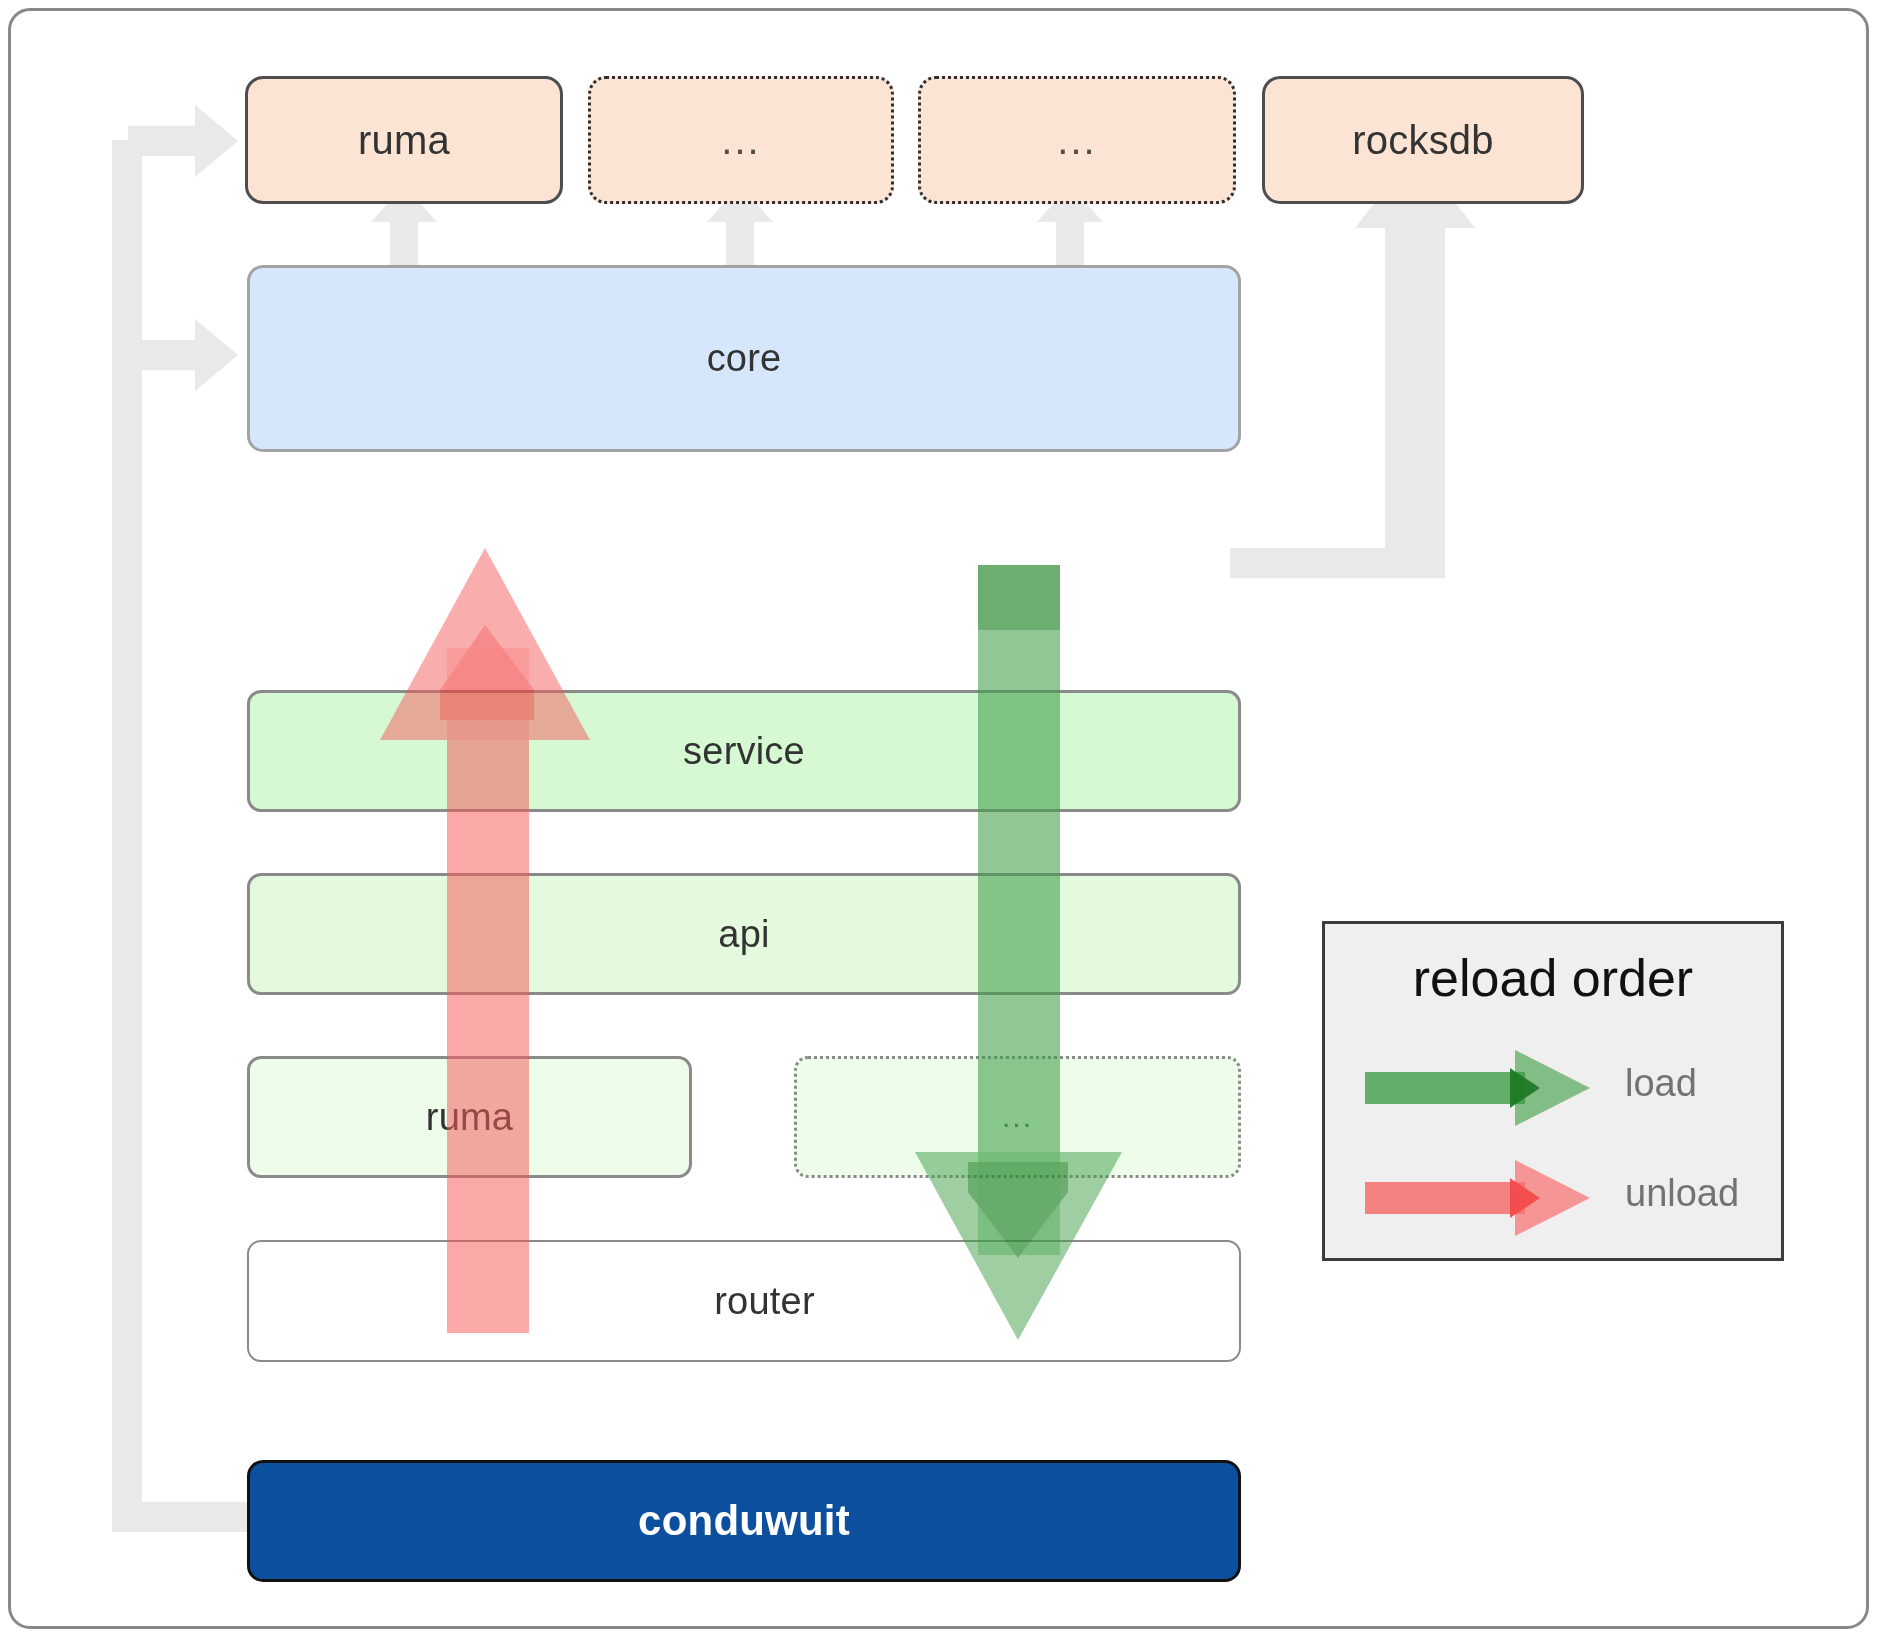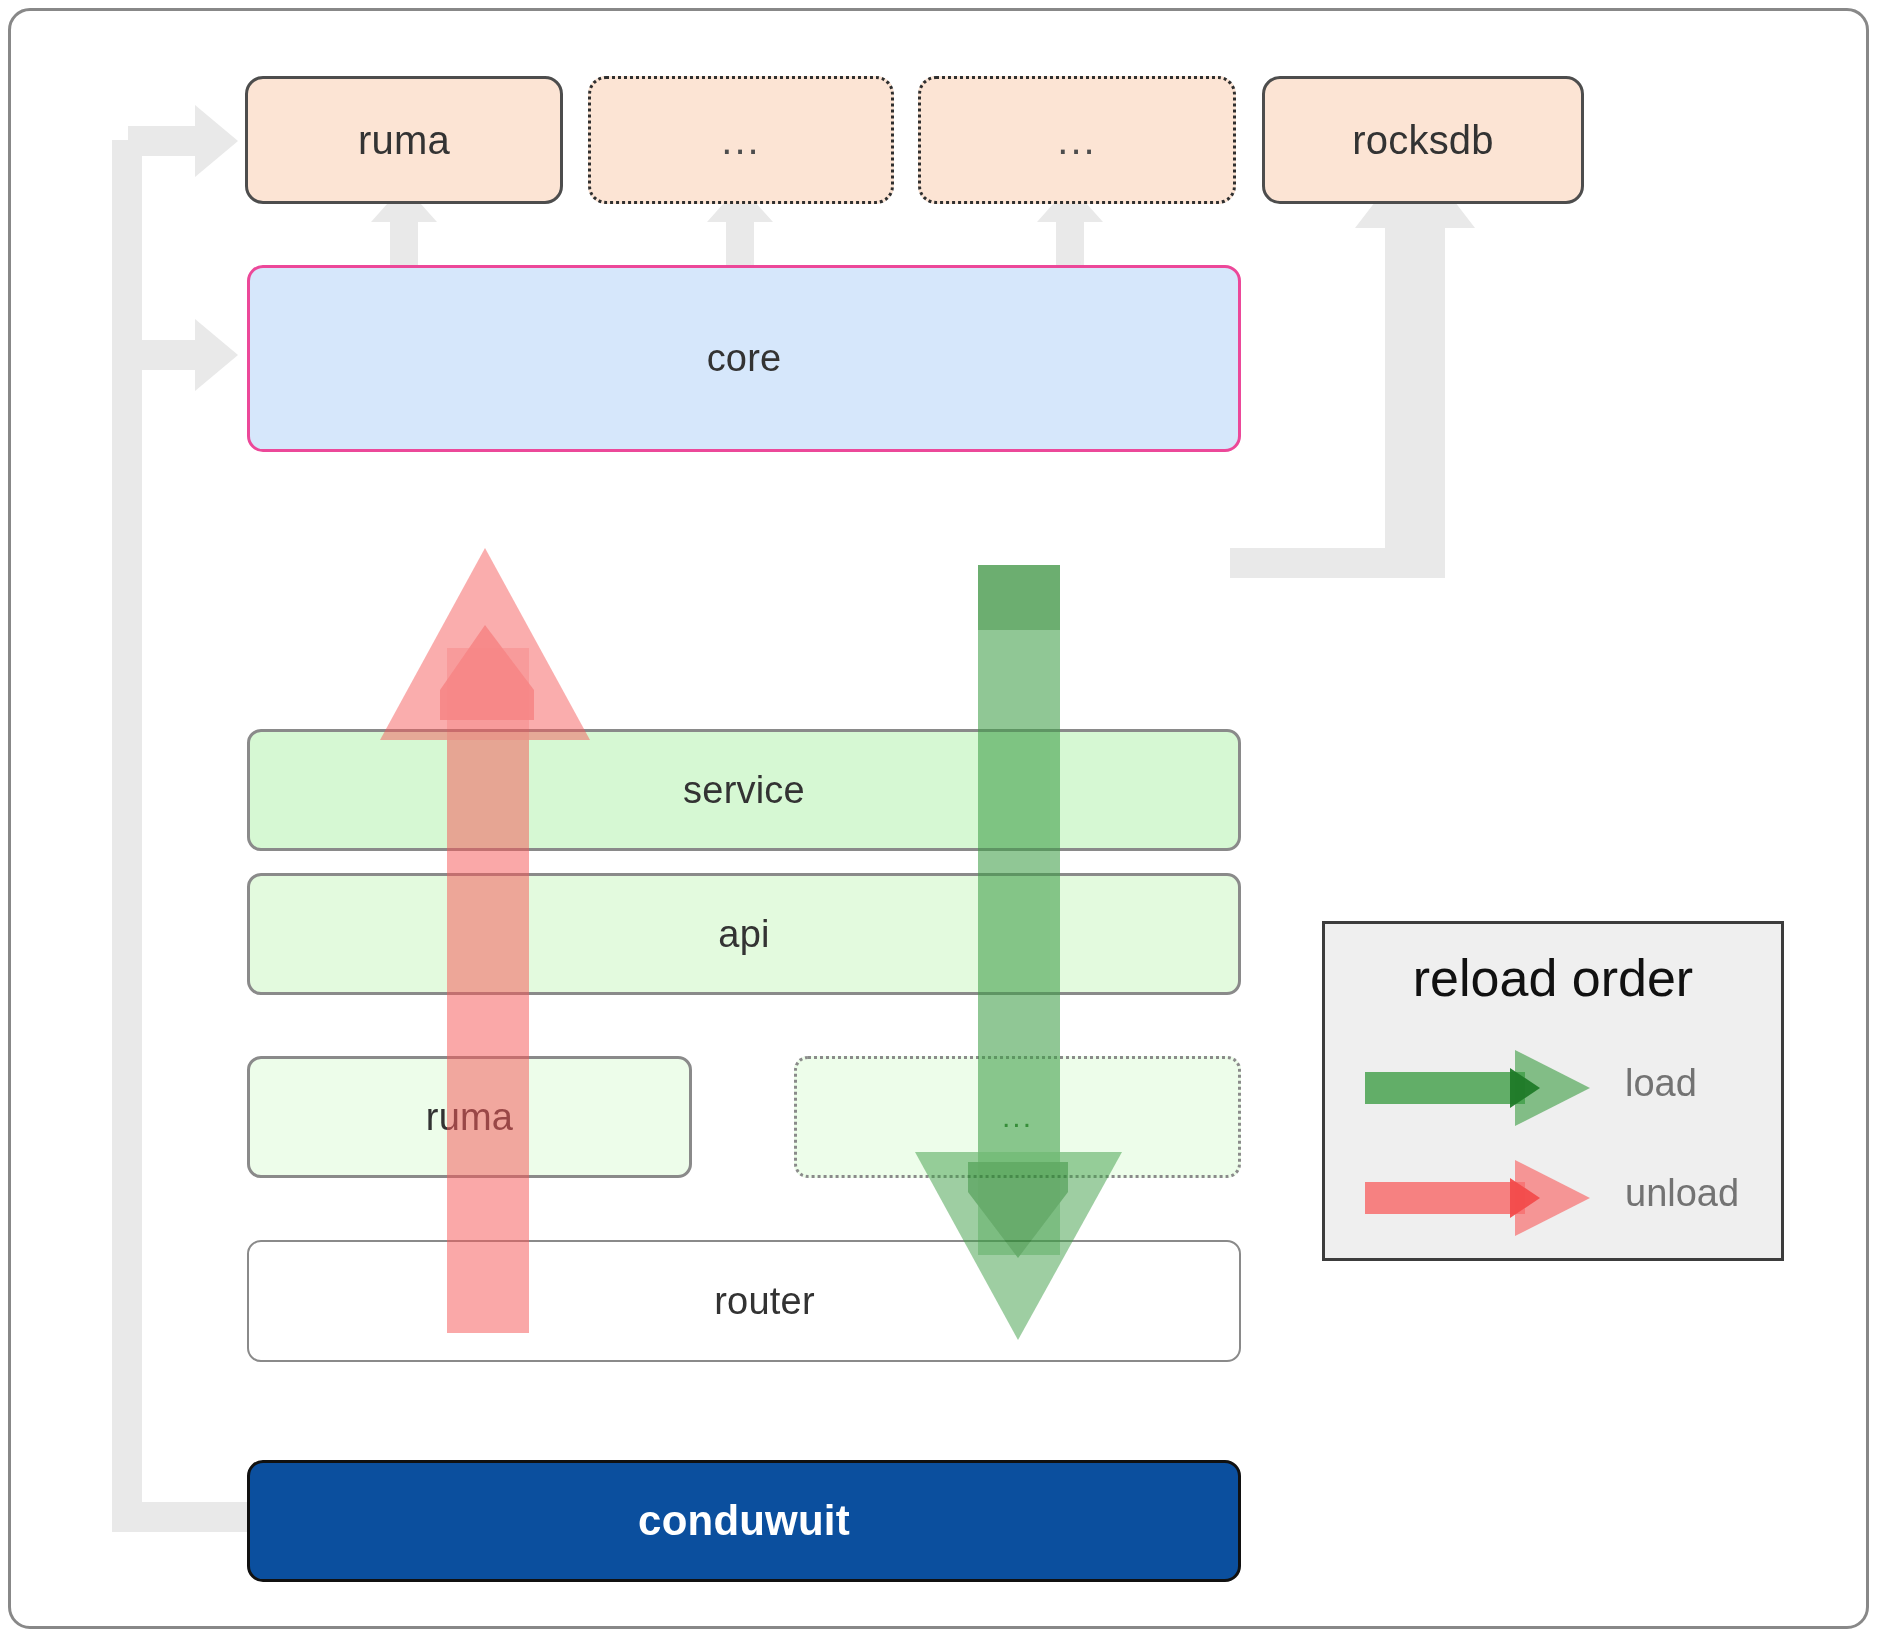--- a/index.html
+++ b/index.html
@@ -47,21 +47,21 @@
     background: #fce4d4;
     border: 3px solid #4d4d4d;
     border-radius: 18px;
     font-size: 40px;
   }
   .node.dep.dotted {
     border: 3px dotted #2f2f2f;
   }
   .node.core {
     background: #d6e7fb;
-    border: 3px solid #ec4899;
+    border: 3px solid #a3a3a3;
     border-radius: 16px;
   }
   .node.db {
     background: #a5f8a0;
     border: 3px solid #8a8a8a;
   }
   .node.service {
     background: #d6f8d3;
     border: 3px solid #8a8a8a;
   }
@@ -180,21 +180,21 @@
 
   <div class="node dep" style="left:1262px; top:76px; width:322px; height:128px;">
     <span>rocksdb</span>
   </div>
 
   <div class="node core" style="left:247px; top:265px; width:994px; height:187px;">
     <span>core</span>
   </div>
 
 
-  <div class="node service" style="left:247px; top:690px; width:994px; height:122px;margin-top:39px;">
+  <div class="node service" style="left:247px; top:690px; width:994px; height:122px;">
     <span>service</span>
   </div>
 
   <div class="node api" style="left:247px; top:873px; width:994px; height:122px;">
     <span>api</span>
   </div>
 
   <div class="node admin" style="left:247px; top:1056px; width:445px; height:122px;">
     <span>ruma</span>
   </div>

